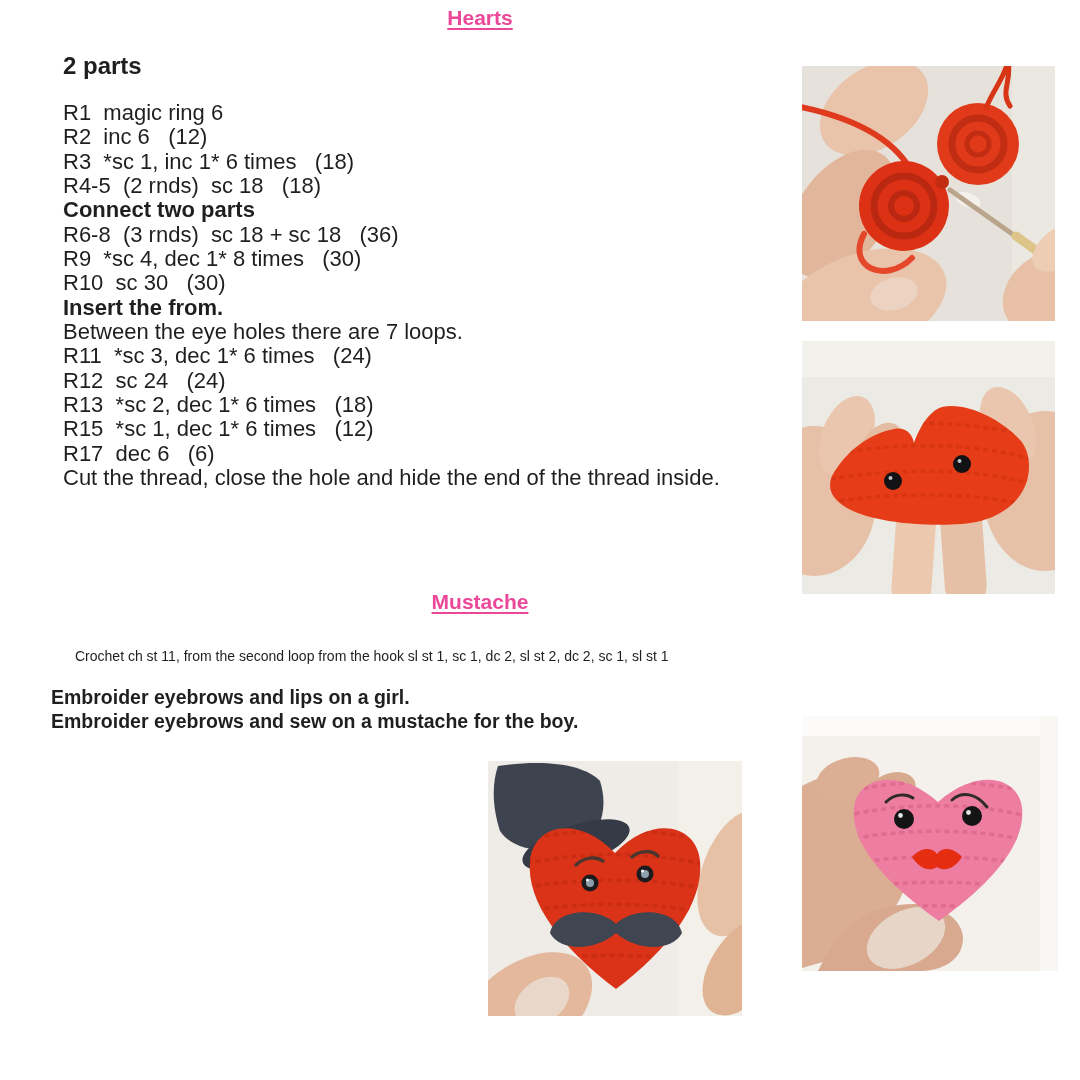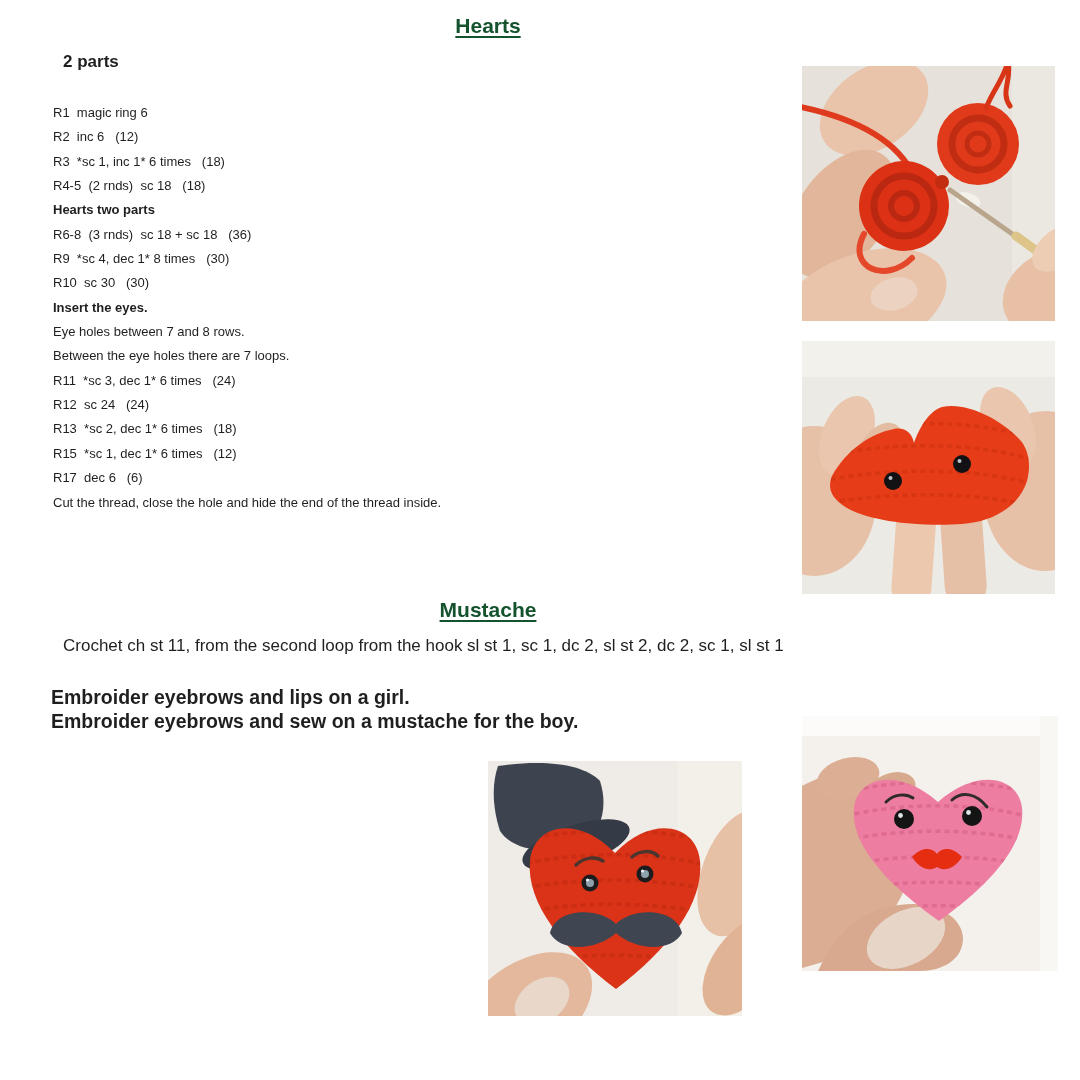--- a/index.html
+++ b/index.html
@@ -2,28 +2,28 @@
 <html><head>
 <meta charset="utf-8">
 <style>
   html,body{margin:0;padding:0;background:#ffffff;}
   .page{
     position:relative;width:1080px;height:1080px;background:#ffffff;
     font-family:"Liberation Sans",sans-serif;color:#1f1f1f;overflow:hidden;
   }
   .heading{
     position:absolute;left:0;width:952px;text-align:center;
-    font-size:21px;font-weight:bold;color:#14532d;margin:12px;
+    font-size:21px;font-weight:bold;color:#ec4899;margin:4px;
   }
   .heading span{text-decoration:underline;text-decoration-thickness:2px;text-underline-offset:3px;}
-  .bold-label{position:absolute;left:63px;top:52px;font-size:17px;font-weight:bold;margin:0;white-space:pre-wrap;}
-  .pattern-lines{position:absolute;left:53px;top:101px;font-size:13px;line-height:24.35px;}
+  .bold-label{position:absolute;left:63px;top:52px;font-size:24px;font-weight:bold;margin:0;white-space:pre-wrap;}
+  .pattern-lines{position:absolute;left:63px;top:101px;font-size:22px;line-height:24.35px;}
   .pattern-lines div{white-space:pre-wrap;}
   .b{font-weight:bold;}
-  .instruction{position:absolute;left:63px;top:636px;font-size:17px;margin:0;white-space:pre-wrap;}
+  .instruction{position:absolute;left:63px;top:636px;font-size:14px;margin:12px;white-space:pre-wrap;}
   .notes{position:absolute;left:51px;top:685px;font-size:19.5px;line-height:24.3px;font-weight:bold;}
   .notes div{white-space:pre-wrap;}
   .photo{position:absolute;overflow:hidden;}
   .photo svg{display:block;}
   #photo-join{left:762px;top:50px;width:253px;height:255px;}
   #photo-eyes{left:762px;top:325px;width:253px;height:253px;}
   #photo-boy{left:448px;top:745px;width:254px;height:255px;}
   #photo-girl{left:762px;top:700px;width:256px;height:255px;}
 </style>
 </head>
@@ -33,26 +33,25 @@
 
   <h1 class="heading" style="top:2px;"><span>Hearts</span></h1>
 
   <p class="bold-label">2 parts</p>
 
   <div class="pattern-lines">
     <div>R1  magic ring 6</div>
     <div>R2  inc 6   (12)</div>
     <div>R3  *sc 1, inc 1* 6 times   (18)</div>
     <div>R4-5  (2 rnds)  sc 18   (18)</div>
-    <div class="b">Hearts two parts</div>
+    <div class="b">Connect two parts</div>
     <div>R6-8  (3 rnds)  sc 18 + sc 18   (36)</div>
     <div>R9  *sc 4, dec 1* 8 times   (30)</div>
     <div>R10  sc 30   (30)</div>
-    <div class="b">Insert the eyes.</div>
-    <div>Eye holes between 7 and 8 rows.</div>
+    <div class="b">Insert the from.</div>
     <div>Between the eye holes there are 7 loops.</div>
     <div>R11  *sc 3, dec 1* 6 times   (24)</div>
     <div>R12  sc 24   (24)</div>
     <div>R13  *sc 2, dec 1* 6 times   (18)</div>
     <div>R15  *sc 1, dec 1* 6 times   (12)</div>
     <div>R17  dec 6   (6)</div>
     <div>Cut the thread, close the hole and hide the end of the thread inside.</div>
   </div>
 
   <h1 class="heading" style="top:586px;"><span>Mustache</span></h1>

